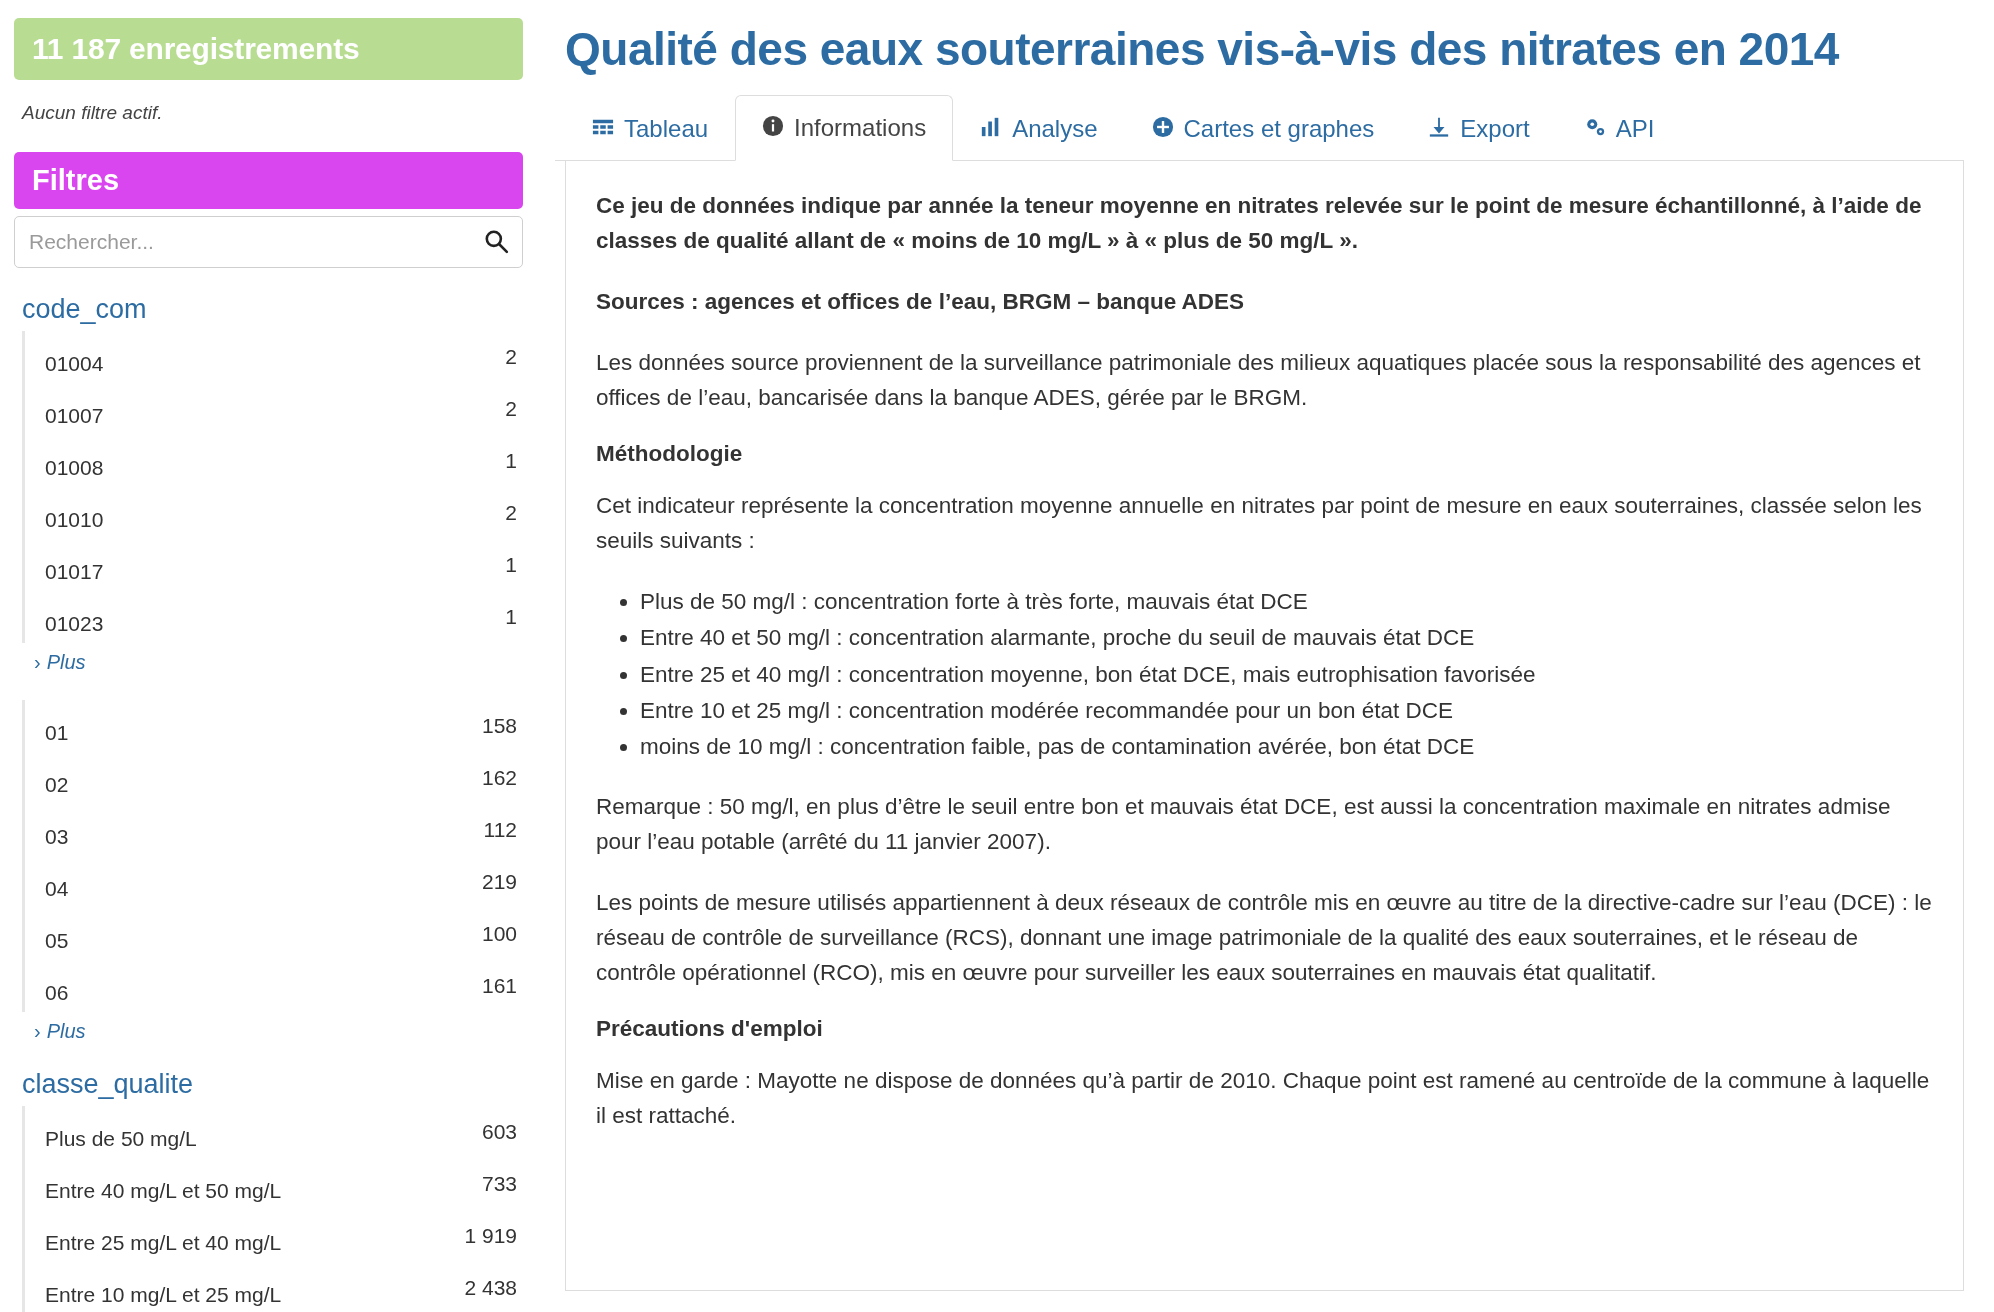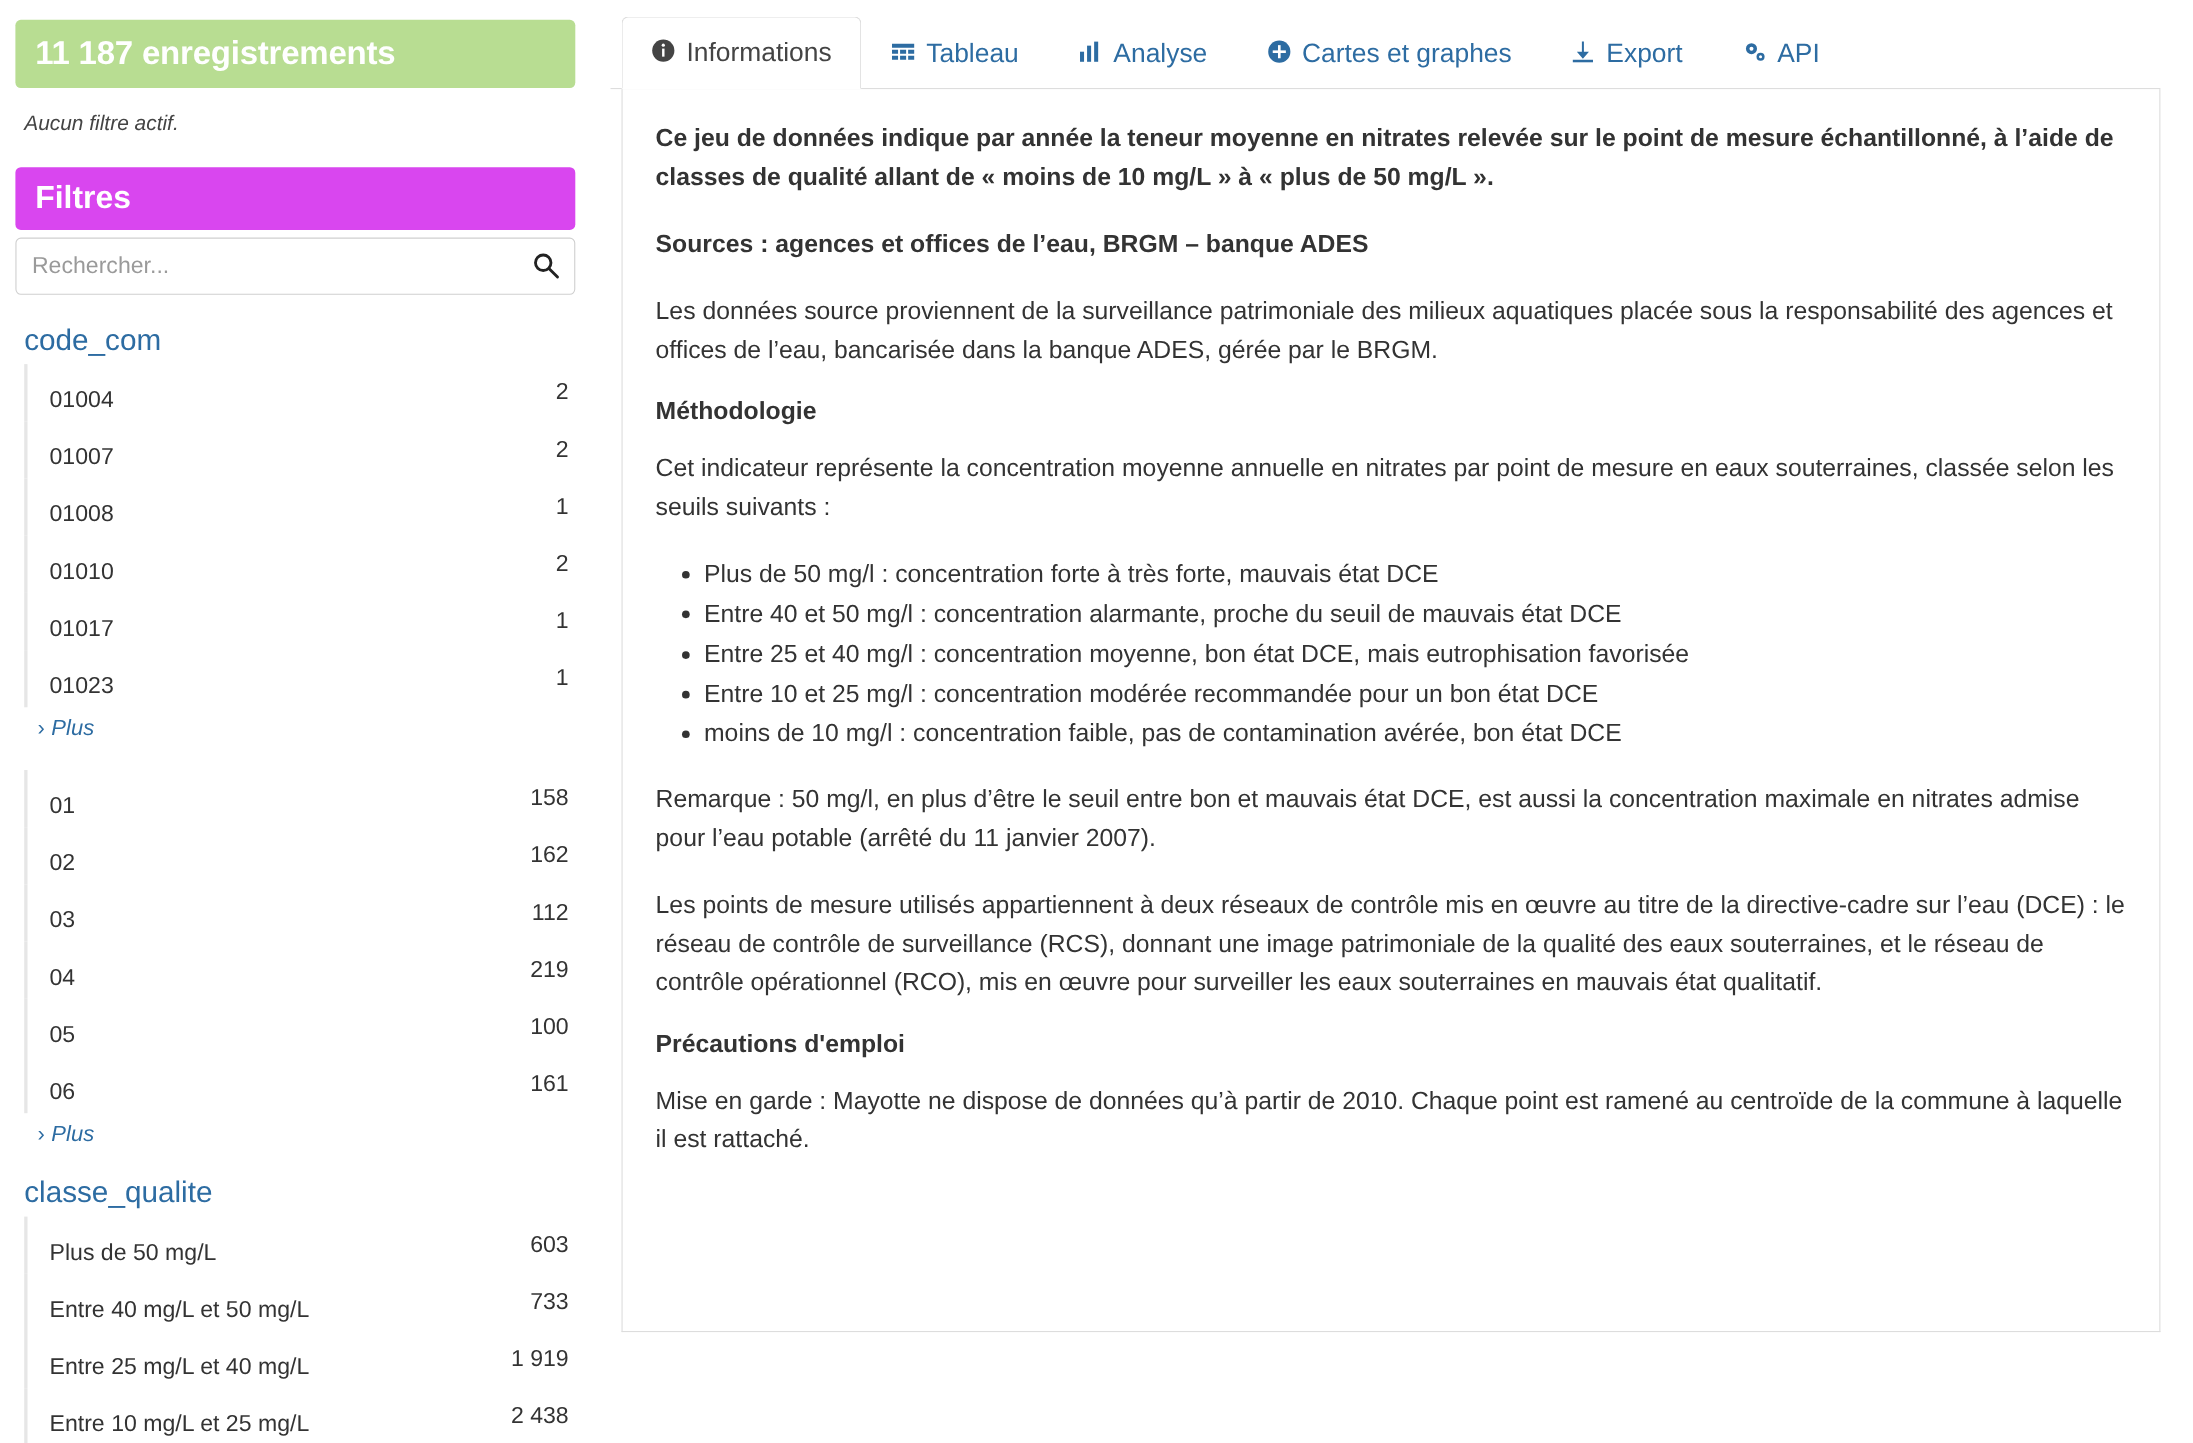--- a/index.html
+++ b/index.html
@@ -275,35 +275,36 @@
             <li class="facet-row">
               <span class="label">Entre 10 mg/L et 25 mg/L</span>
               <span class="count">2 438</span>
             </li>
           </ul>
         </div>
       </div>
   </aside>
 
   <main class="main">
+    <h1 class="page-title">Qualité des eaux souterraines vis-à-vis des nitrates en 2014</h1>
 
     <nav class="tabs" id="tabs">
+        <div class="tab">
+          <span class="tab-icon" style="color: rgb(45, 108, 162);"><svg viewBox="0 0 24 24" width="22" height="22" fill="currentColor">
+              <path d="M1 4h22v4H1zM1 10h6v4H1zM9 10h6v4H9zM17 10h6v4h-6zM1 16h6v4H1zM9 16h6v4H9zM17 16h6v4h-6z"></path>
+            </svg></span>
+          <span>Tableau</span>
+        </div>
         <div class="tab active">
           <span class="tab-icon" style="color: rgb(68, 68, 68);"><svg viewBox="0 0 24 24" width="22" height="22" fill="currentColor">
               <circle cx="12" cy="12" r="11"></circle>
               <rect x="10.8" y="10" width="2.4" height="8" fill="#fff"></rect>
               <circle cx="12" cy="6.6" r="1.6" fill="#fff"></circle>
             </svg></span>
           <span>Informations</span>
-        </div>
-        <div class="tab">
-          <span class="tab-icon" style="color: rgb(45, 108, 162);"><svg viewBox="0 0 24 24" width="22" height="22" fill="currentColor">
-              <path d="M1 4h22v4H1zM1 10h6v4H1zM9 10h6v4H9zM17 10h6v4h-6zM1 16h6v4H1zM9 16h6v4H9zM17 16h6v4h-6z"></path>
-            </svg></span>
-          <span>Tableau</span>
         </div>
         <div class="tab">
           <span class="tab-icon" style="color: rgb(45, 108, 162);"><svg viewBox="0 0 24 24" width="22" height="22" fill="currentColor">
               <rect x="2" y="12" width="4" height="10"></rect>
               <rect x="9" y="6" width="4" height="16"></rect>
               <rect x="16" y="2" width="4" height="20"></rect>
             </svg></span>
           <span>Analyse</span>
         </div>
         <div class="tab">

